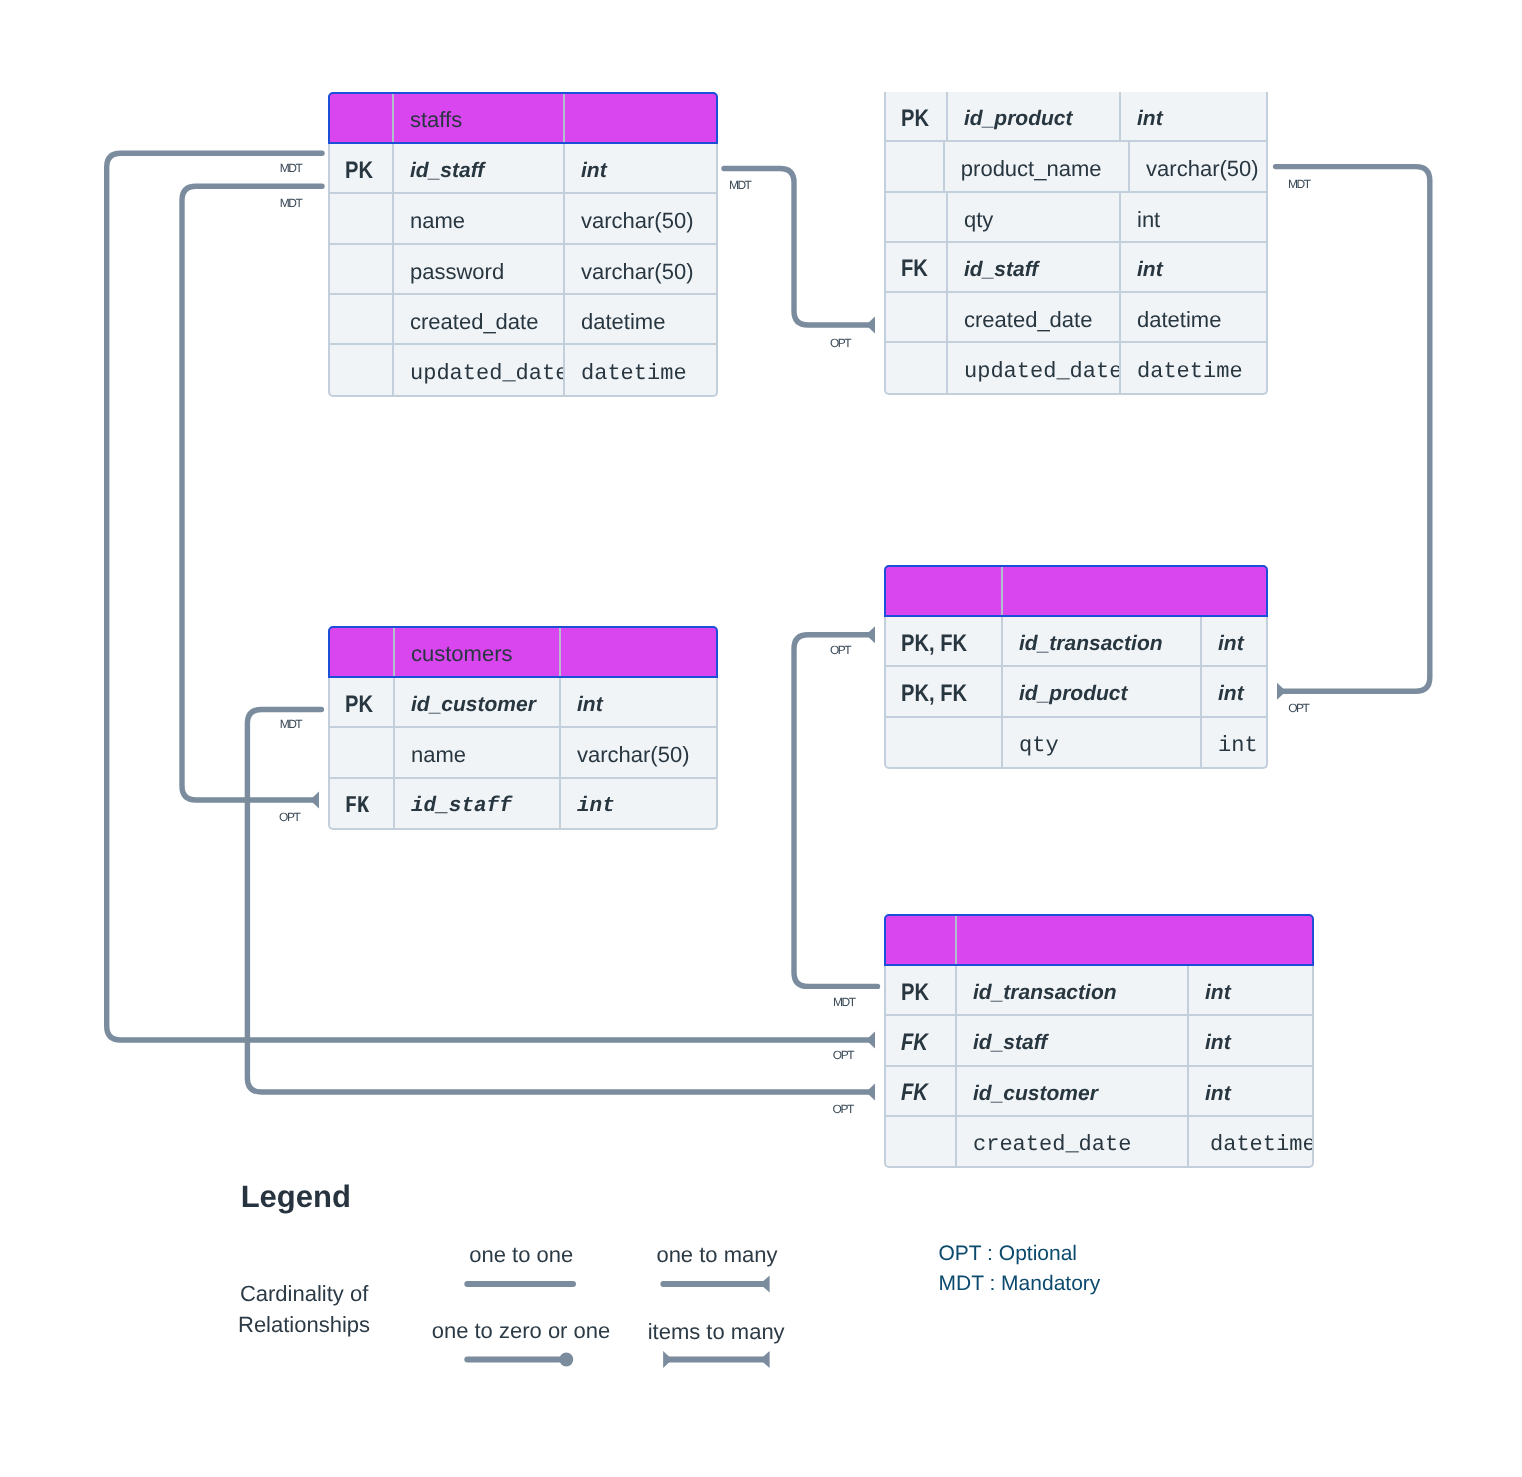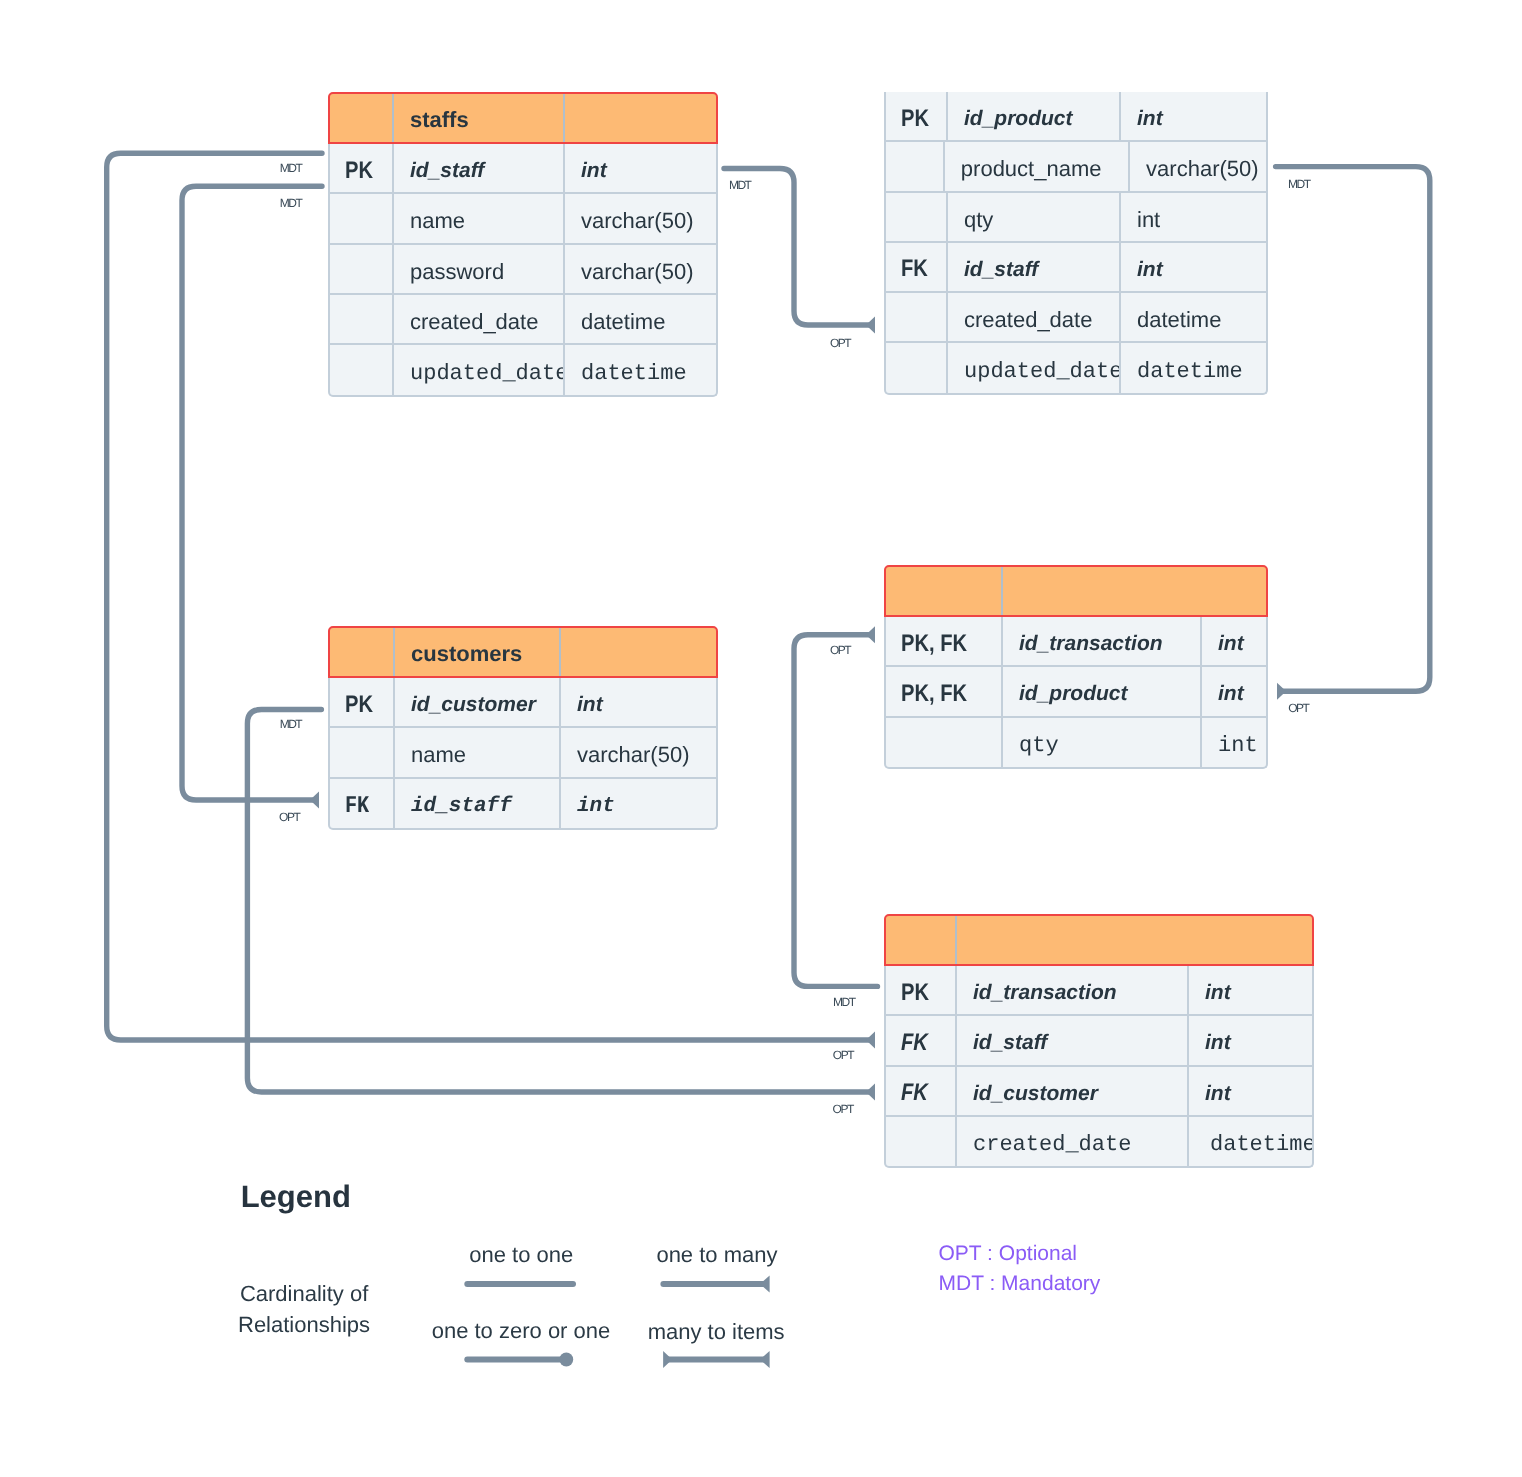--- a/index.html
+++ b/index.html
@@ -10,39 +10,39 @@
   #stage{position:absolute;left:0;top:0;width:1522px;height:1477px;background:#fff;transform:translateZ(0);}
   #links,.lg-svg{position:absolute;left:0;top:0;width:1522px;height:1477px;pointer-events:none;}
   #links .conn{fill:none;stroke:#7a8c9d;stroke-width:5.4;stroke-linecap:round;stroke-linejoin:round;}
   #links .arw,.lg-svg .arw{fill:#7a8c9d;stroke:none;}
   .lg-svg .lgline{fill:none;stroke:#7a8c9d;stroke-width:6;stroke-linecap:round;}
   .etable{position:absolute;box-sizing:border-box;background:transparent;}
   .ebody{box-sizing:border-box;background:#f0f4f7;overflow:hidden;
          border:2px solid #c3cfda;border-top:none;border-radius:0 0 5px 5px;}
   .erow{display:flex;box-sizing:border-box;border-bottom:2px solid #c3cfda;}
   .erow.last{border-bottom:none;font-family:Liberation Mono, monospace;}
-  .ehead{box-sizing:border-box;background:#fdba74;border:2px solid #ef4444;
-         border-radius:5px 5px 0 0;overflow:hidden;font-weight:bold;}
+  .ehead{box-sizing:border-box;background:#d946ef;border:2px solid #1d4ed8;
+         border-radius:5px 5px 0 0;overflow:hidden;}
   .cell{display:flex;align-items:center;box-sizing:border-box;
         color:#283640;white-space:nowrap;overflow:hidden;}
   .cell.k{padding-left:15px;border-right:2px solid #c3cfda;}
   .cell.f{padding-left:16px;border-right:2px solid #c3cfda;}
   .cell.t{padding-left:16px;}
   .ehead .cell.k,.ehead .cell.f{border-right:2px solid #b0bfcb;}
   .tx{display:inline-block;position:relative;top:2.8px;transform-origin:left center;transform:translateZ(0);}
   .cell.f .tx,.cell.t .tx{font-size:22px;}
   .ehead .tx{top:1.5px;}
   .kx{font-weight:bold;font-size:24px;top:2.4px;transform:scaleX(0.84) translateZ(0);}
   .erow.emph .cell.f .tx,.erow.emph .cell.t .tx{font-weight:bold;font-style:italic;font-size:21px;}
   .erow.kital .kx{font-style:italic;}
   .rel-lbl{position:absolute;transform:translateZ(0);font-size:12px;color:#3a4a57;white-space:nowrap;
            letter-spacing:-1.5px;line-height:1;}
   .lg-title{position:absolute;transform:translateZ(0);font-size:31px;font-weight:bold;color:#27343f;line-height:1;}
   .lg-text{position:absolute;transform:translateZ(0);font-size:22px;color:#2b3a45;white-space:nowrap;line-height:1;}
-  .lg-note{position:absolute;transform:translateZ(0);font-size:21px;color:#8b5cf6;white-space:nowrap;line-height:1;}
+  .lg-note{position:absolute;transform:translateZ(0);font-size:21px;color:#0c4a6e;white-space:nowrap;line-height:1;}
 </style>
 </head>
 <body>
 
 <div id="stage">
 
   <svg id="links" viewBox="0 0 1522 1477">
     <g>
       <path class="conn" d="M 724 168.5 L 780 168.5 Q 794 168.5 794 182.5 L 794 311 Q 794 325 808 325 L 870 325"></path>
       <path class="arw" d="M 875 316.5 L 875 333.5 L 865.9 325 Z"></path>
@@ -356,21 +356,21 @@
   <div class="rel-lbl" style="left:1288.1px;top:177.7px;">MDT</div>
   <div class="rel-lbl" style="left:1288.2px;top:701.7px;">OPT</div>
 
   <div id="legend">
     <div class="lg-title" style="left:240.7px;top:1180.5px;">Legend</div>
     <div class="lg-text" style="left:239.9px;top:1283.4px;">Cardinality of</div>
     <div class="lg-text" style="left:238px;top:1313.7px;">Relationships</div>
     <div class="lg-text" style="left:469.3px;top:1244.4px;">one to one</div>
     <div class="lg-text" style="left:656.4px;top:1244.3px;">one to many</div>
     <div class="lg-text" style="left:431.7px;top:1320.3px;">one to zero or one</div>
-    <div class="lg-text" style="left:647.7px;top:1320.9px;">many to items</div>
+    <div class="lg-text" style="left:647.7px;top:1320.9px;">items to many</div>
     <div class="lg-note" style="left:938.5px;top:1242.5px;">OPT : Optional</div>
     <div class="lg-note" style="left:938.5px;top:1273.4px;">MDT : Mandatory</div>
     <svg class="lg-svg" viewBox="0 0 1522 1477">
       <g>
         <path class="lgline" d="M 467.3 1284 L 573 1284"></path>
       </g>
       <g>
         <path class="lgline" d="M 663.4 1284 L 765 1284"></path>
         <path class="arw" d="M 769.6 1275.5 L 769.6 1292.5 L 760 1284 Z"></path>
       </g>

